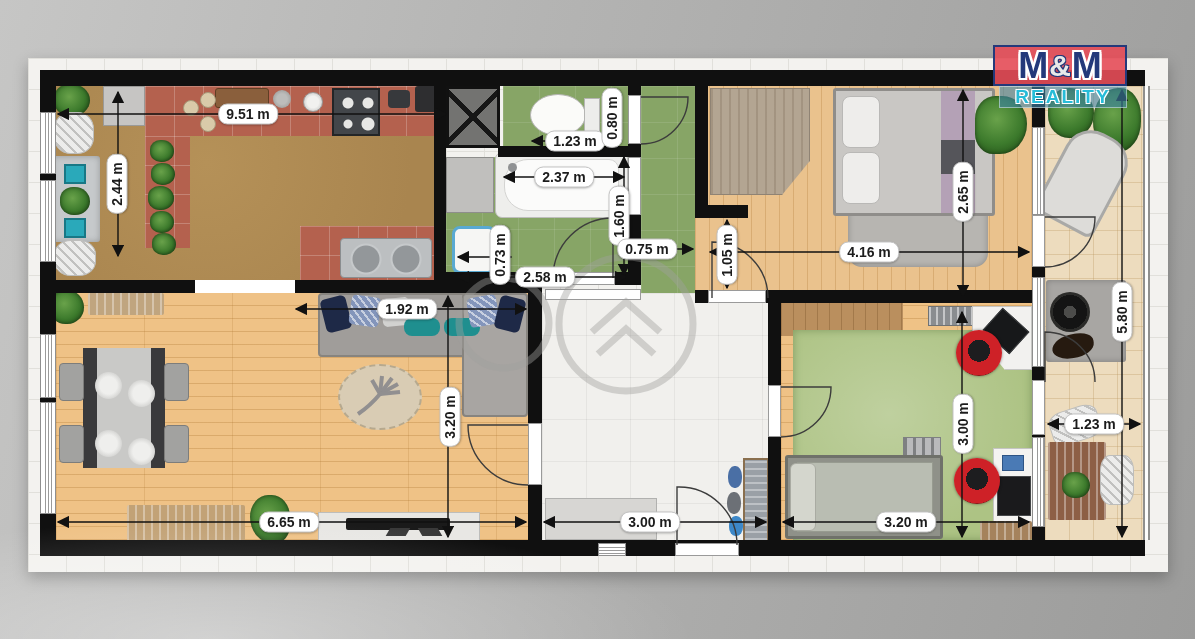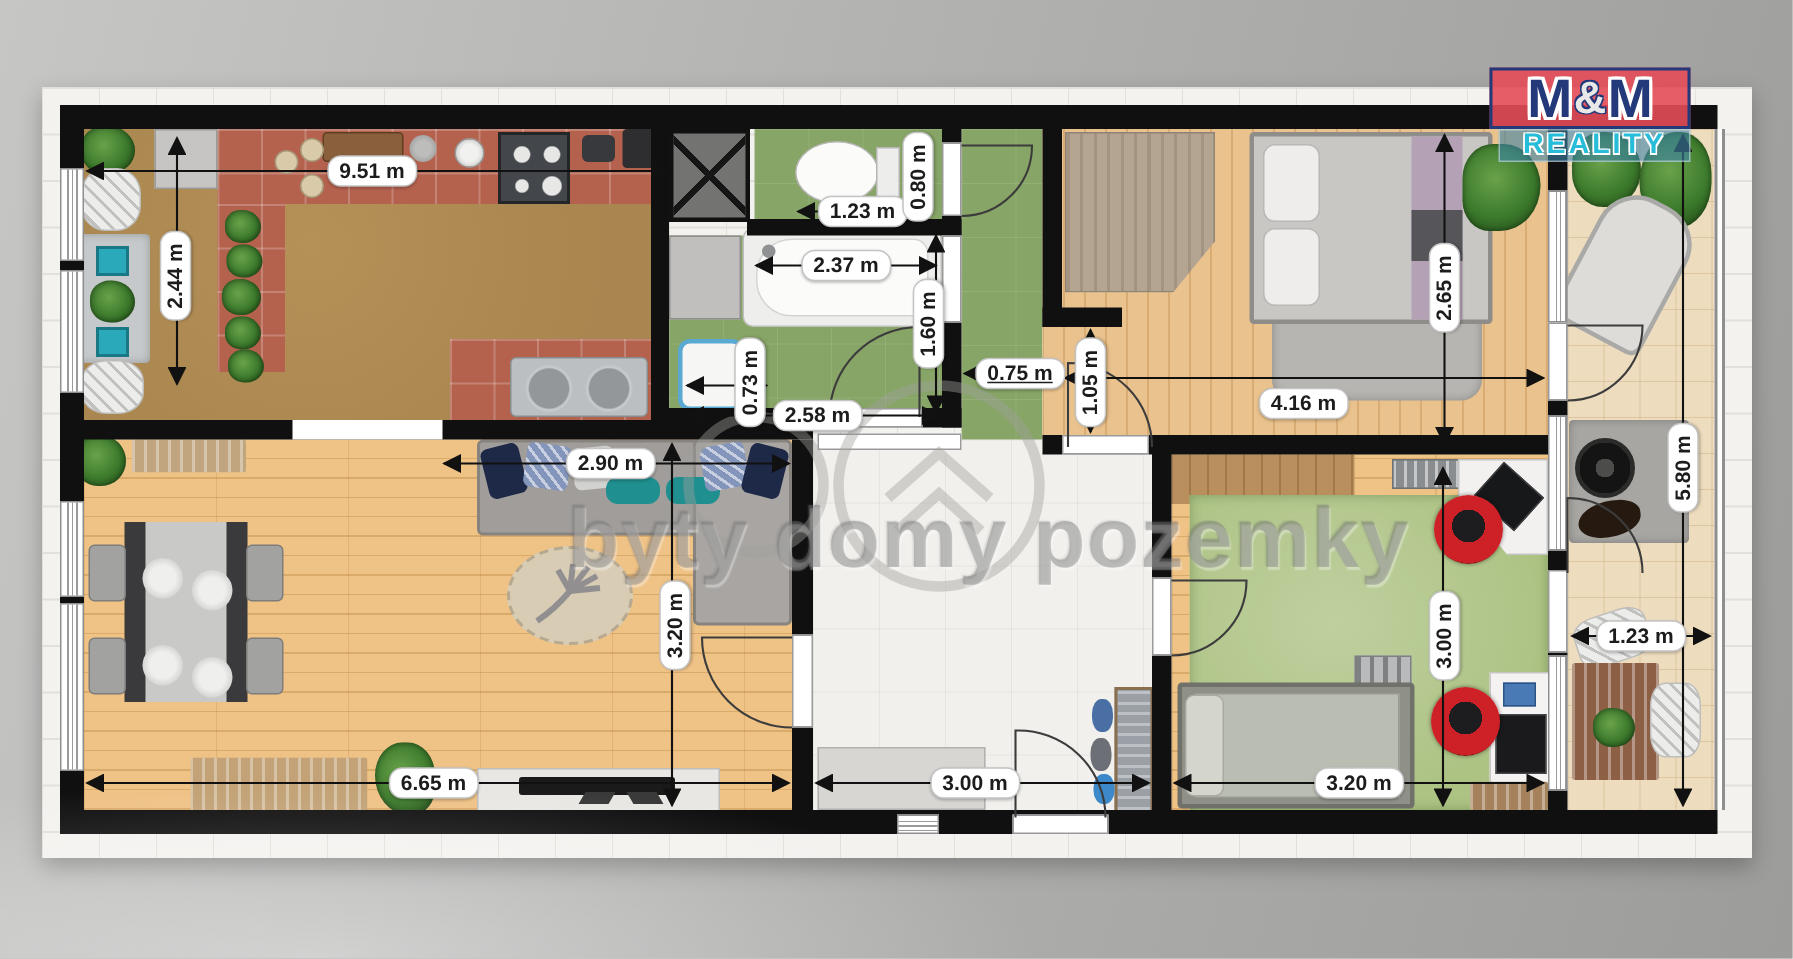--- a/index.html
+++ b/index.html
@@ -269,21 +269,20 @@
 
   <div class="watermark">
     <svg width="1195" height="639">
       <g stroke="rgba(160,160,158,0.42)" stroke-width="7" fill="none">
         <circle cx="504" cy="323" r="45"></circle>
         <circle cx="626" cy="324" r="67"></circle>
         <polyline points="592,332 626,302 660,332"></polyline>
         <polyline points="598,354 626,329 654,354"></polyline>
       </g>
     </svg>
-    <div class="wm-text">byty domy pozemky</div>
   </div>
 
   <svg class="overlay" width="1195" height="639">
     <defs>
       <marker id="ar" viewBox="0 0 10 10" refX="9" refY="5" markerWidth="9" markerHeight="9" orient="auto-start-reverse">
         <path d="M0,0 L10,5 L0,10 z" fill="#111"></path>
       </marker>
     </defs>
 
     <g stroke="#3c3c3c" stroke-width="1.4" fill="none">
@@ -322,25 +321,25 @@
   </svg>
 
   <div class="dim" style="left:248px;top:114px;">9.51 m</div>
   <div class="dim v" style="left:117px;top:184px;">2.44 m</div>
   <div class="dim" style="left:575px;top:141px;">1.23 m</div>
   <div class="dim v" style="left:612px;top:118px;">0.80 m</div>
   <div class="dim" style="left:564px;top:177px;">2.37 m</div>
   <div class="dim v" style="left:619px;top:216px;">1.60 m</div>
   <div class="dim v" style="left:500px;top:255px;">0.73 m</div>
   <div class="dim" style="left:545px;top:277px;">2.58 m</div>
-  <div class="dim" style="left:680px;top:249px;text-decoration:underline;">0.75 m</div>
+  <div class="dim" style="left:647px;top:249px;">0.75 m</div>
   <div class="dim v" style="left:727px;top:255px;">1.05 m</div>
-  <div class="dim" style="left:869px;top:269px;">4.16 m</div>
+  <div class="dim" style="left:869px;top:252px;">4.16 m</div>
   <div class="dim v" style="left:963px;top:192px;">2.65 m</div>
-  <div class="dim" style="left:407px;top:309px;">2.90 m</div>
+  <div class="dim" style="left:407px;top:309px;">1.92 m</div>
   <div class="dim v" style="left:450px;top:417px;">3.20 m</div>
   <div class="dim" style="left:289px;top:522px;">6.65 m</div>
   <div class="dim" style="left:650px;top:522px;">3.00 m</div>
   <div class="dim" style="left:906px;top:522px;">3.20 m</div>
   <div class="dim v" style="left:963px;top:424px;">3.00 m</div>
   <div class="dim v" style="left:1122px;top:312px;">5.80 m</div>
   <div class="dim" style="left:1094px;top:424px;">1.23 m</div>
 
   <div class="logo">
     <div class="logo-top">

